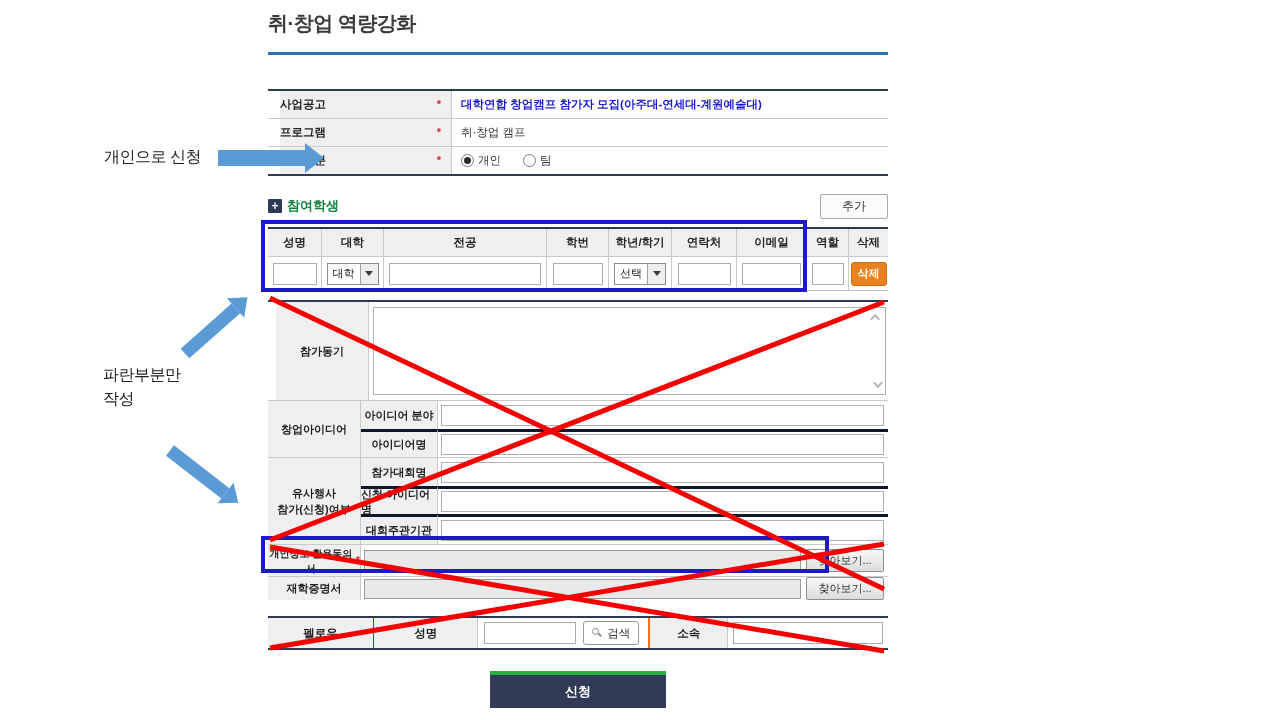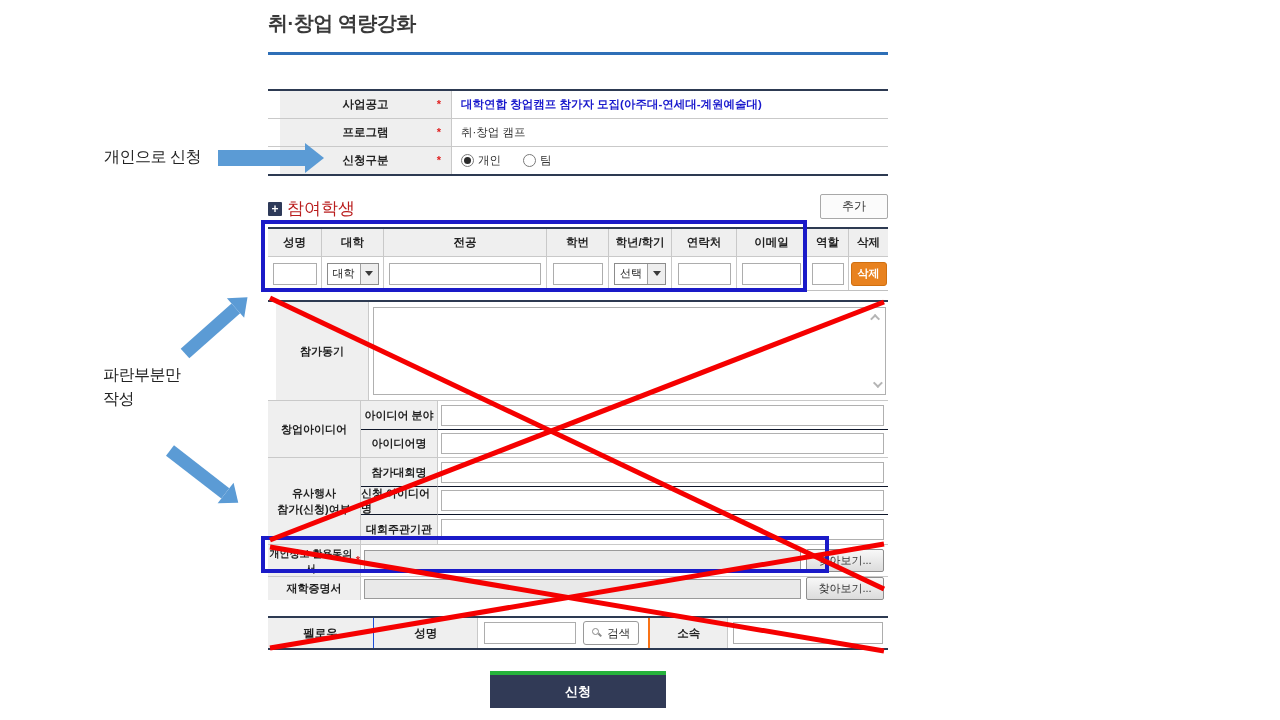--- a/index.html
+++ b/index.html
@@ -7,21 +7,21 @@
           font-family:"Liberation Sans","DejaVu Sans",sans-serif;color:#333;}
   
   .title{position:absolute;left:268px;top:10px;font-size:20px;font-weight:bold;color:#3a3a3a;letter-spacing:-0.5px;}
   .title-underline{position:absolute;left:268px;top:52px;width:620px;height:3px;background:#2e6fb7;}
   .req{color:#e02020;font-weight:bold;font-size:11px;}
 
   
   .info-table{position:absolute;left:268px;top:89px;width:620px;border-top:2px solid #2d3a52;border-bottom:2px solid #2d3a52;box-sizing:border-box;}
   .irow{display:grid;grid-template-columns:184px 1fr;height:27px;}
   .irow + .irow{border-top:1px solid #c9c9c9;}
-  .ilabel{position:relative;background:#efefef;display:flex;align-items:center;justify-content:center;
+  .ilabel{position:relative;background:#efefef;display:flex;align-items:center;
           font-size:11.5px;font-weight:bold;color:#222;border-right:1px solid #c9c9c9;margin-left:12px;}
   .ilabel .req{position:absolute;right:10px;top:7px;}
   .ivalue{display:flex;align-items:center;padding-left:9px;font-size:11.5px;background:#fff;}
   .linktext{color:#1a1acd;font-weight:bold;font-size:11.5px;cursor:pointer;}
   .radio{display:inline-flex;align-items:center;justify-content:center;width:13px;height:13px;border:1px solid #7a7a7a;
          border-radius:50%;background:#fff;box-sizing:border-box;}
   .radio .dot{width:7px;height:7px;border-radius:50%;background:#2b2b2b;}
   .radio-label{font-size:11.5px;margin:0 0 0 4px;}
   .radio-gap{display:inline-block;width:22px;}
 
@@ -29,21 +29,21 @@
   .annot-text{position:absolute;font-size:16px;color:#222;letter-spacing:-0.5px;}
   .arrow{position:absolute;pointer-events:none;}
   .arrow .shaft{position:absolute;left:0;top:7px;height:13px;width:calc(100% - 16px);background:#5b9bd5;}
   .arrow .head{position:absolute;right:0;top:0;width:0;height:0;border-top:13.5px solid transparent;border-bottom:13.5px solid transparent;border-left:16px solid #5b9bd5;}
   .arrow.big .shaft{top:7px;height:16px;width:calc(100% - 19px);}
   .arrow.big .head{border-top-width:15px;border-bottom-width:15px;border-left-width:19px;}
 
   
   .sec-head{position:absolute;left:268px;top:197px;display:flex;align-items:center;}
   .plus-icon{width:14px;height:14px;background:#2e3a59;color:#fff;font-size:12px;font-weight:bold;display:flex;align-items:center;justify-content:center;line-height:1;border-radius:1px;}
-  .sec-title{margin-left:5px;font-size:17px;font-weight:normal;color:#b91c1c;}
+  .sec-title{margin-left:5px;font-size:13px;font-weight:bold;color:#15803d;}
   .add-btn{position:absolute;left:820px;top:194px;width:68px;height:25px;background:#fbfbfb;border:1px solid #a8a8a8;
            border-radius:2px;font-size:12px;color:#333;display:flex;align-items:center;justify-content:center;box-sizing:border-box;cursor:pointer;}
 
   .stu-table{position:absolute;left:268px;top:227px;width:620px;border-top:2px solid #2d3a52;border-bottom:1px solid #c0c0c0;box-sizing:content-box;}
   .stu-row{display:grid;grid-template-columns:53px 62px 163px 62px 63px 65px 70px 42px 40px;}
   .stu-hcell{height:27px;background:#efefef;display:flex;align-items:center;justify-content:center;
              font-size:11.5px;font-weight:bold;color:#222;}
   .stu-row > div + div{border-left:1px solid #c9c9c9;}
   .stu-icell{height:33px;border-top:1px solid #c9c9c9;display:flex;align-items:center;justify-content:center;background:#fff;}
   .tin{height:22px;border:1px solid #adadad;background:#fff;box-sizing:border-box;padding:0 3px;font-size:11px;font-family:inherit;}
@@ -61,21 +61,21 @@
   .dlabel{background:#efefef;display:flex;flex-direction:column;align-items:center;justify-content:center;
           font-size:11px;font-weight:bold;color:#222;border-right:1px solid #c9c9c9;text-align:center;line-height:1.5;}
   .dsub{background:#efefef;display:flex;align-items:center;justify-content:center;font-size:11px;font-weight:bold;
         color:#222;border-right:1px solid #c9c9c9;}
   .dcontent{display:flex;align-items:center;background:#fff;}
   .row-motivation{grid-template-columns:93px 1fr;height:98px;margin-left:8px;}
   .grp-idea{grid-template-columns:93px 77px 1fr;grid-template-rows:28px 28px;}
   .grp-similar{grid-template-columns:93px 77px 1fr;grid-template-rows:28px 28px 30px;}
   .span2{grid-row:1/3;}
   .span3{grid-row:1/4;}
-  .bt{border-top:1px solid #0f172a;}
+  .bt{border-top:3px solid #0f172a;}
   .wide-in{height:21px;border:1px solid #b0b0b0;background:#fff;box-sizing:border-box;margin-left:3px;width:443px;font-size:11px;font-family:inherit;}
   .textarea-box{position:relative;margin:4px 0 4px 4px;width:513px;height:88px;border:1px solid #b0b0b0;background:#fff;box-sizing:border-box;}
   .scroll-up,.scroll-down{position:absolute;right:3px;width:11px;height:11px;display:flex;align-items:center;justify-content:center;cursor:pointer;}
   .scroll-up{top:4px;}
   .scroll-down{bottom:4px;}
   .chevron{width:7px;height:7px;border-left:2px solid #b5b5b5;border-top:2px solid #b5b5b5;box-sizing:border-box;}
   .scroll-up .chevron{transform:rotate(45deg) translateY(2px);}
   .scroll-down .chevron{transform:rotate(225deg) translateY(2px);}
   .row-file{grid-template-columns:93px 1fr;}
   .row-privacy{height:32px;}

